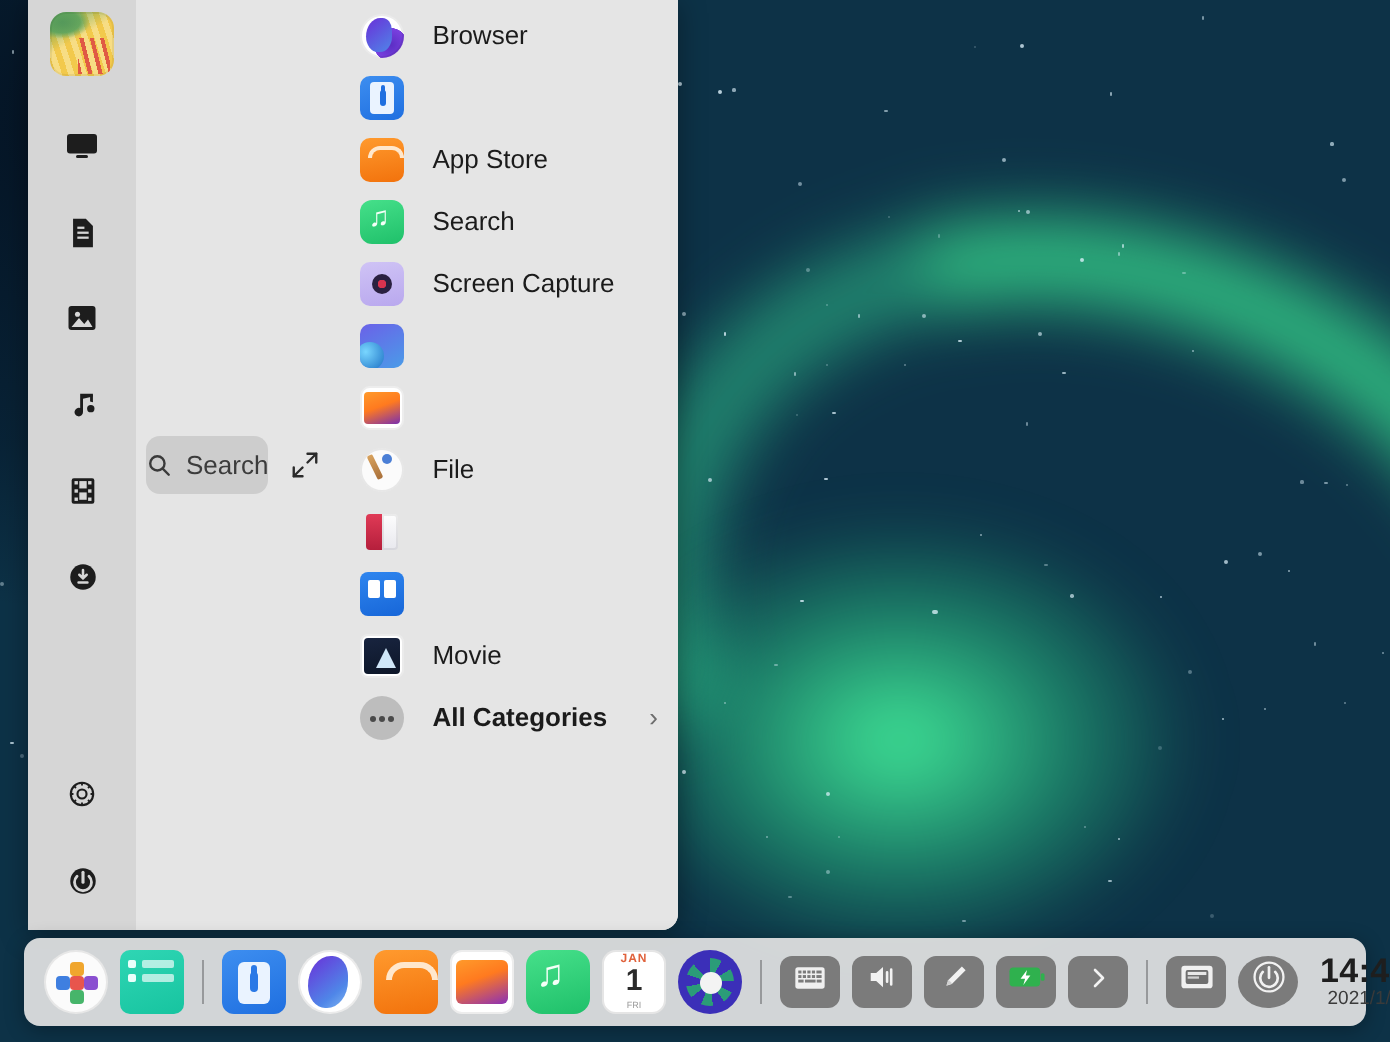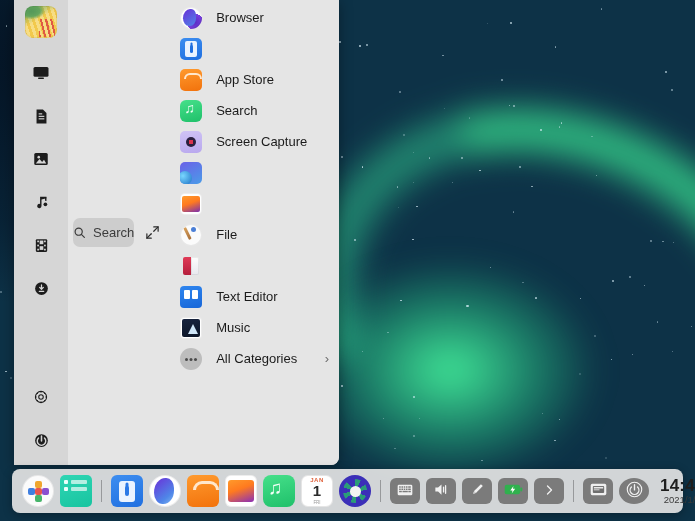--- a/index.html
+++ b/index.html
@@ -601,29 +601,28 @@
         </div>
         <div class="app-row">
           <div class="app-icon ic-draw"></div>
           <div class="app-label">File</div>
         </div>
         <div class="app-row">
           <div class="app-icon ic-docview"></div>
         </div>
         <div class="app-row">
           <div class="app-icon ic-texted"></div>
-          <div class="app-label">Text Editor</div>
         </div>
         <div class="app-row">
           <div class="app-icon ic-mail"></div>
-          <div class="app-label">Music</div>
+          <div class="app-label">Movie</div>
         </div>
         <div class="app-row">
           <div class="app-icon ic-all"></div>
-          <div class="app-label" style="font-weight: 400;">All Categories</div>
+          <div class="app-label" style="font-weight: 700;">All Categories</div>
           <div class="chev">›</div>
         </div>
       </div>
   </div>
 </div>
 
 <div id="dock">
   <div id="dock-left" style="display:flex;align-items:center">
       <div class="dock-item dk-launcher"></div>
       <div class="dock-item dk-desktop"></div>

